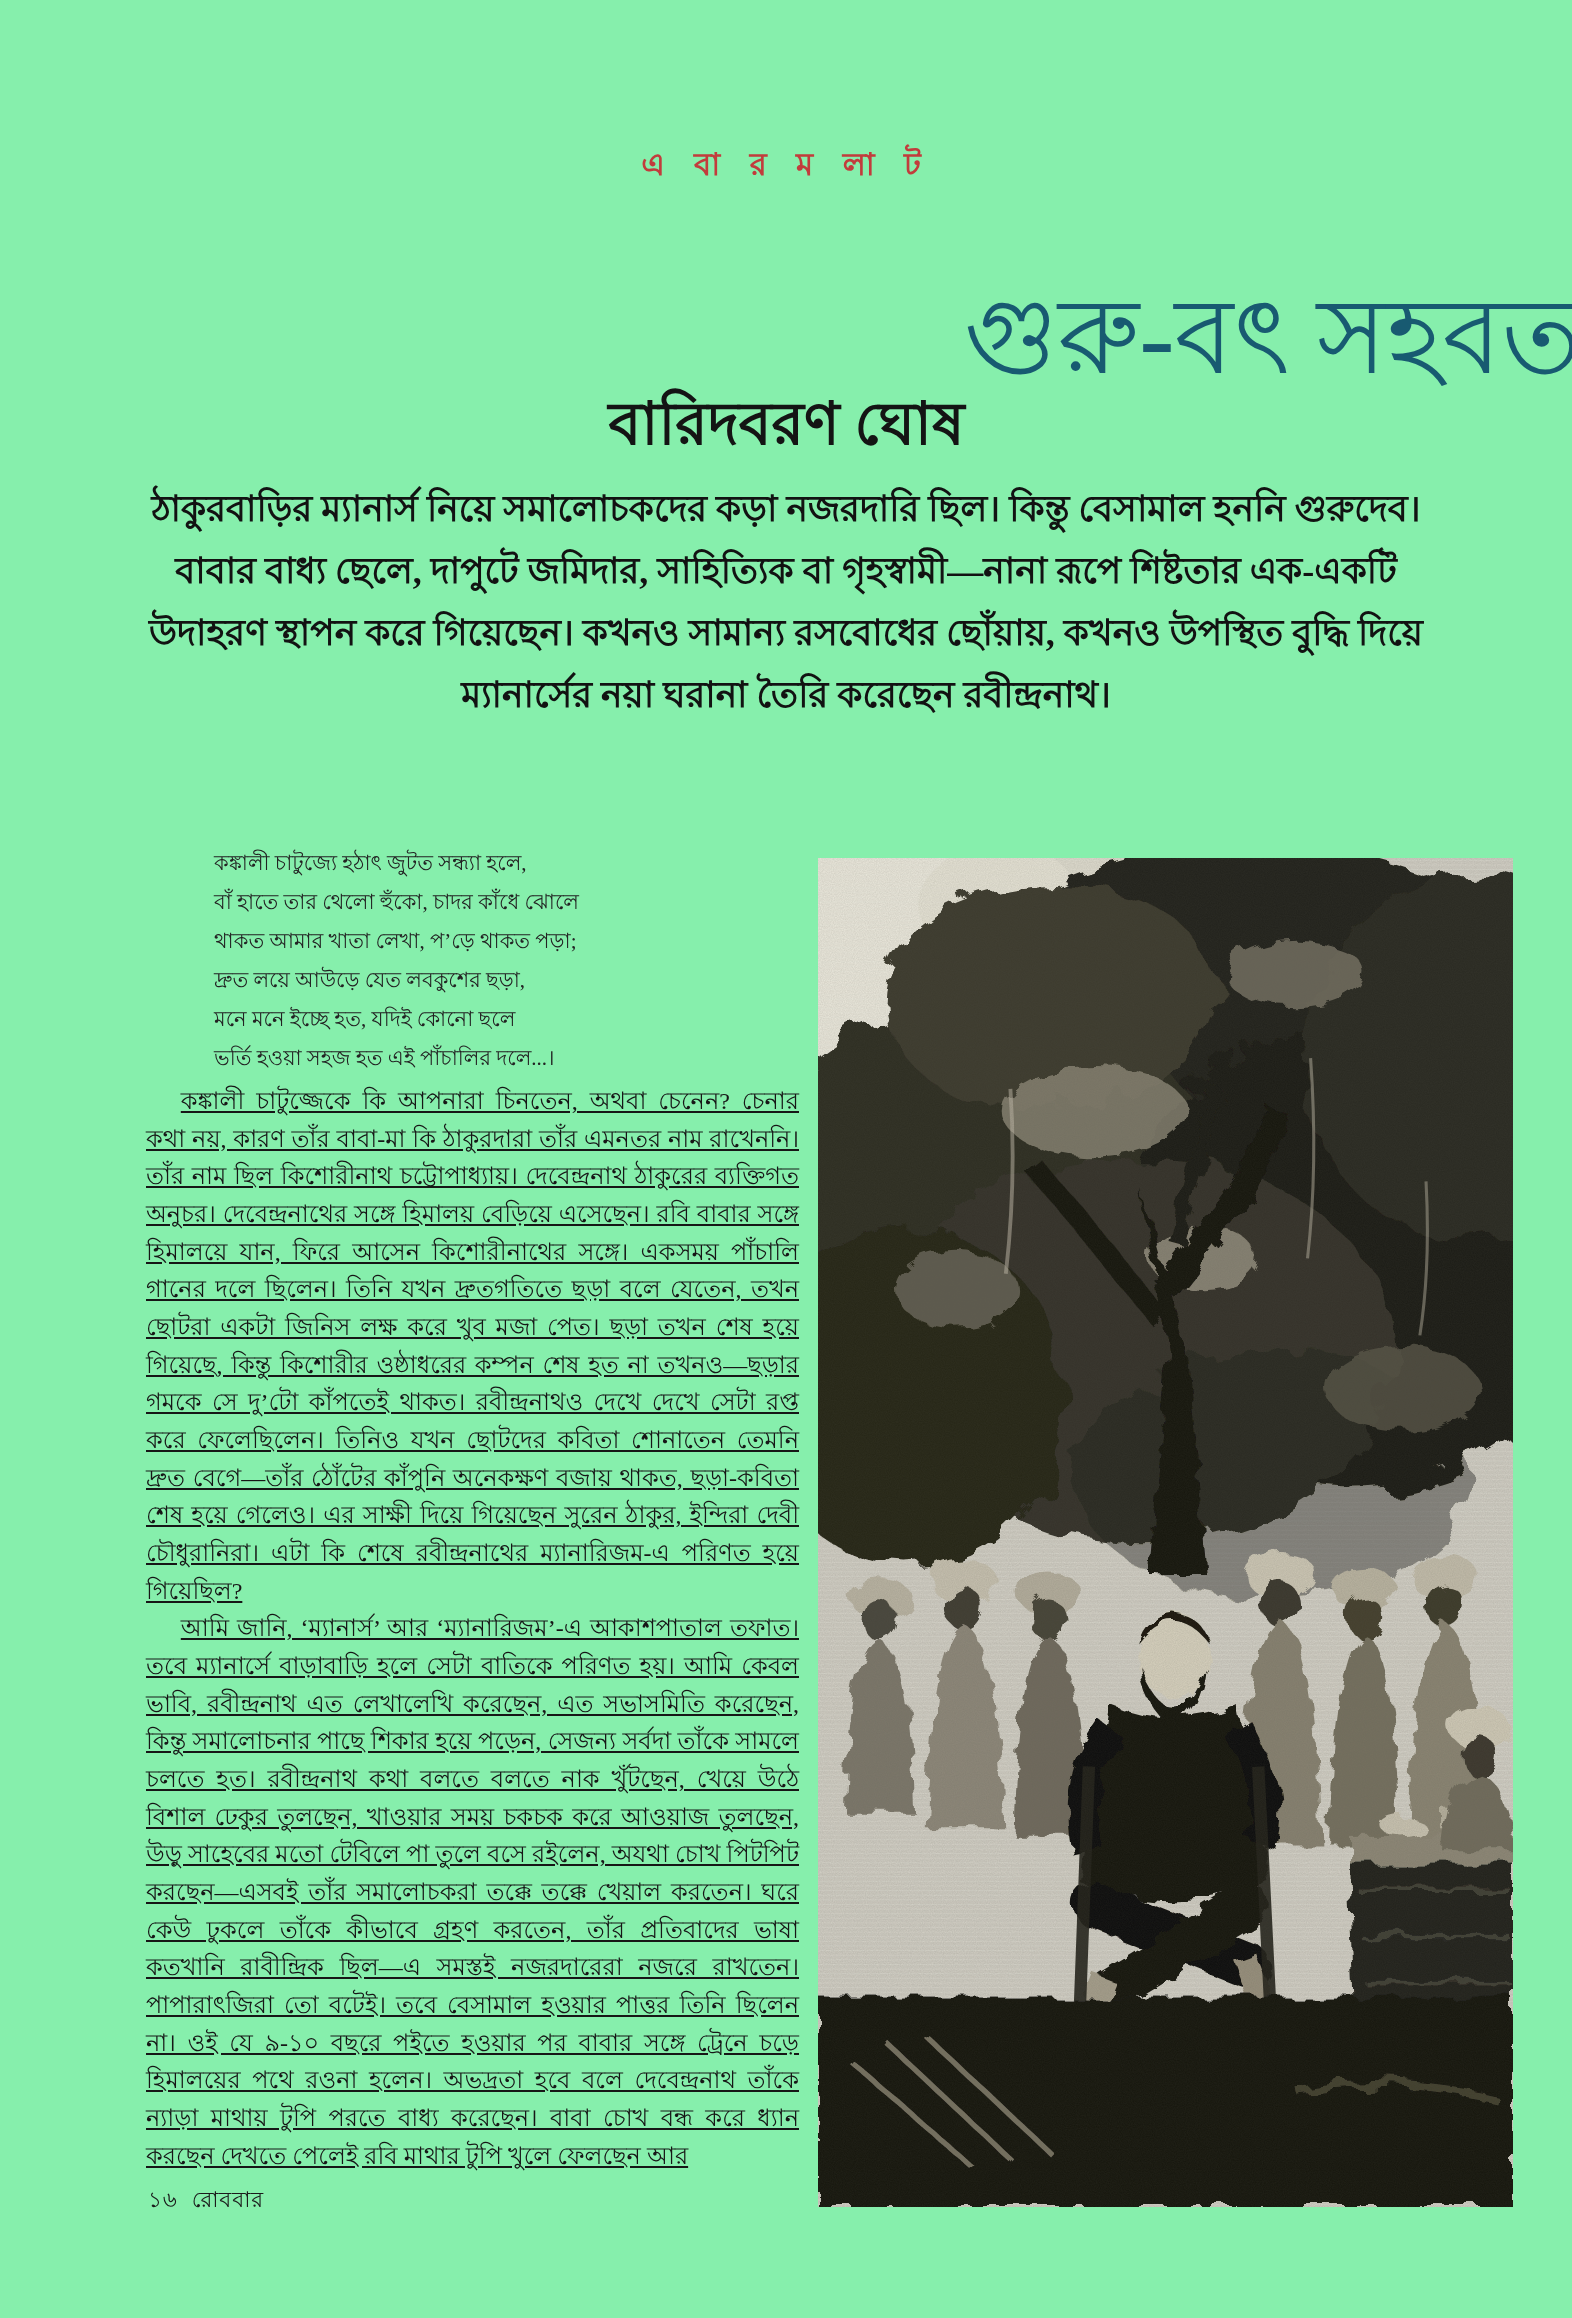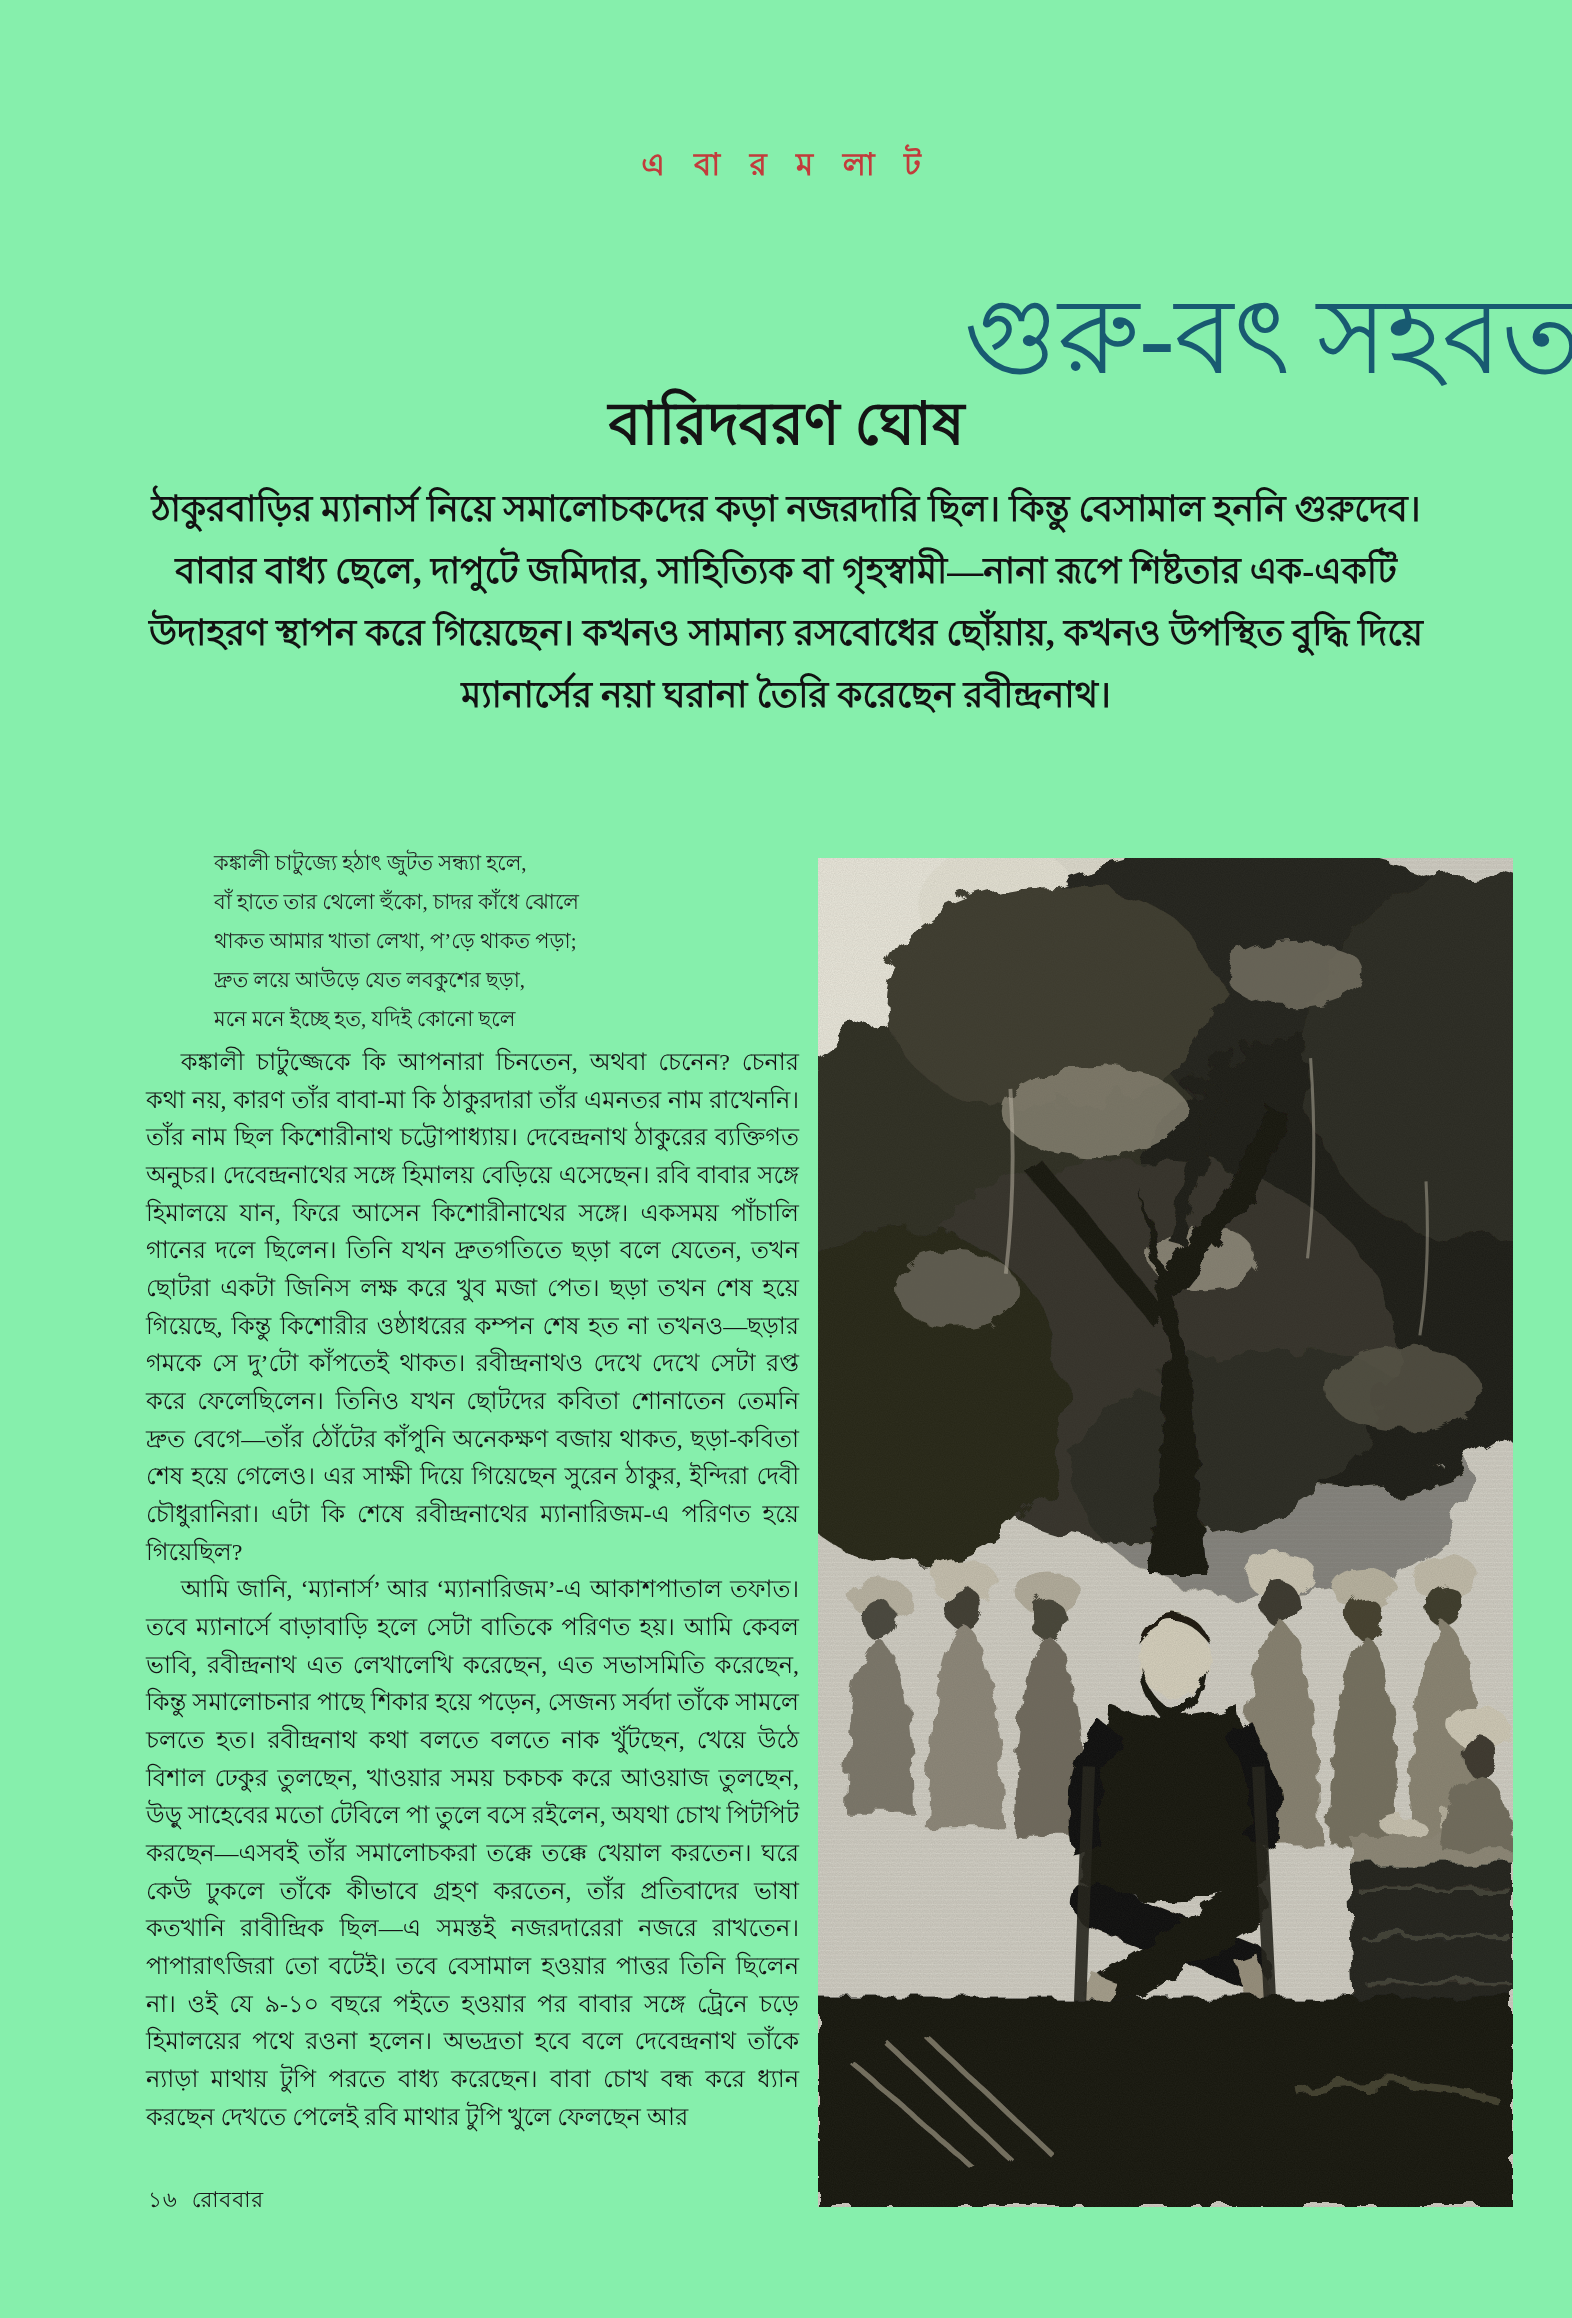--- a/index.html
+++ b/index.html
@@ -52,20 +52,21 @@
     line-height:1.86;
     color:#222;
   }
   .poem-line{white-space:nowrap;}
   .body-copy{
     margin-top:4.6px;
     font-size:24px;
     line-height:1.57;
     text-align:justify;
     color:#161616;
+    text-decoration:underline;
   }
   .body-copy p{
     margin:0;
     text-indent:1.45em;
   }
   .illustration-frame{
     position:absolute;top:858px;left:818px;width:695px;height:1349px;
     background:#d9d6cd;
   }
   .illustration-frame svg{display:block;width:100%;height:100%;}
@@ -90,20 +91,21 @@
 
   <div class="standfirst">ঠাকুরবাড়ির ম্যানার্স নিয়ে সমালোচকদের কড়া নজরদারি ছিল। কিন্তু বেসামাল হননি গুরুদেব। বাবার বাধ্য ছেলে, দাপুটে জমিদার, সাহিত্যিক বা গৃহস্বামী—নানা রূপে শিষ্টতার এক-একটি উদাহরণ স্থাপন করে গিয়েছেন। কখনও সামান্য রসবোধের ছোঁয়ায়, কখনও উপস্থিত বুদ্ধি দিয়ে ম্যানার্সের নয়া ঘরানা তৈরি করেছেন রবীন্দ্রনাথ।</div>
 
   <div class="content-left">
     <div class="poem">
       <div class="poem-line">কঙ্কালী চাটুজ্যে হঠাৎ জুটত সন্ধ্যা হলে,</div>
       <div class="poem-line">বাঁ হাতে তার থেলো হুঁকো, চাদর কাঁধে ঝোলে</div>
       <div class="poem-line">থাকত আমার খাতা লেখা, প’ড়ে থাকত পড়া;</div>
       <div class="poem-line">দ্রুত লয়ে আউড়ে যেত লবকুশের ছড়া,</div>
       <div class="poem-line">মনে মনে ইচ্ছে হত, যদিই কোনো ছলে</div>
+      <div class="poem-line">ভর্তি হওয়া সহজ হত এই পাঁচালির দলে...।</div>
     </div>
     <div class="body-copy">
       <p>কঙ্কালী চাটুজ্জেকে কি আপনারা চিনতেন, অথবা চেনেন? চেনার কথা নয়, কারণ তাঁর বাবা-মা কি ঠাকুরদারা তাঁর এমনতর নাম রাখেননি। তাঁর নাম ছিল কিশোরীনাথ চট্টোপাধ্যায়। দেবেন্দ্রনাথ ঠাকুরের ব্যক্তিগত অনুচর। দেবেন্দ্রনাথের সঙ্গে হিমালয় বেড়িয়ে এসেছেন। রবি বাবার সঙ্গে হিমালয়ে যান, ফিরে আসেন কিশোরীনাথের সঙ্গে। একসময় পাঁচালি গানের দলে ছিলেন। তিনি যখন দ্রুতগতিতে ছড়া বলে যেতেন, তখন ছোটরা একটা জিনিস লক্ষ করে খুব মজা পেত। ছড়া তখন শেষ হয়ে গিয়েছে, কিন্তু কিশোরীর ওষ্ঠাধরের কম্পন শেষ হত না তখনও—ছড়ার গমকে সে দু’টো কাঁপতেই থাকত। রবীন্দ্রনাথও দেখে দেখে সেটা রপ্ত করে ফেলেছিলেন। তিনিও যখন ছোটদের কবিতা শোনাতেন তেমনি দ্রুত বেগে—তাঁর ঠোঁটের কাঁপুনি অনেকক্ষণ বজায় থাকত, ছড়া-কবিতা শেষ হয়ে গেলেও। এর সাক্ষী দিয়ে গিয়েছেন সুরেন ঠাকুর, ইন্দিরা দেবী চৌধুরানিরা। এটা কি শেষে রবীন্দ্রনাথের ম্যানারিজম-এ পরিণত হয়ে গিয়েছিল?</p>
       <p>আমি জানি, ‘ম্যানার্স’ আর ‘ম্যানারিজম’-এ আকাশপাতাল তফাত। তবে ম্যানার্সে বাড়াবাড়ি হলে সেটা বাতিকে পরিণত হয়। আমি কেবল ভাবি, রবীন্দ্রনাথ এত লেখালেখি করেছেন, এত সভাসমিতি করেছেন, কিন্তু সমালোচনার পাছে শিকার হয়ে পড়েন, সেজন্য সর্বদা তাঁকে সামলে চলতে হত। রবীন্দ্রনাথ কথা বলতে বলতে নাক খুঁটছেন, খেয়ে উঠে বিশাল ঢেকুর তুলছেন, খাওয়ার সময় চকচক করে আওয়াজ তুলছেন, উড়ু সাহেবের মতো টেবিলে পা তুলে বসে রইলেন, অযথা চোখ পিটপিট করছেন—এসবই তাঁর সমালোচকরা তক্কে তক্কে খেয়াল করতেন। ঘরে কেউ ঢুকলে তাঁকে কীভাবে গ্রহণ করতেন, তাঁর প্রতিবাদের ভাষা কতখানি রাবীন্দ্রিক ছিল—এ সমস্তই নজরদারেরা নজরে রাখতেন। পাপারাৎজিরা তো বটেই। তবে বেসামাল হওয়ার পাত্তর তিনি ছিলেন না। ওই যে ৯-১০ বছরে পইতে হওয়ার পর বাবার সঙ্গে ট্রেনে চড়ে হিমালয়ের পথে রওনা হলেন। অভদ্রতা হবে বলে দেবেন্দ্রনাথ তাঁকে ন্যাড়া মাথায় টুপি পরতে বাধ্য করেছেন। বাবা চোখ বন্ধ করে ধ্যান করছেন দেখতে পেলেই রবি মাথার টুপি খুলে ফেলছেন আর</p>
     </div>
   </div>
 
   <div class="illustration-frame">
     <svg viewBox="0 0 903 1752" preserveAspectRatio="none" role="img">
       <defs>

